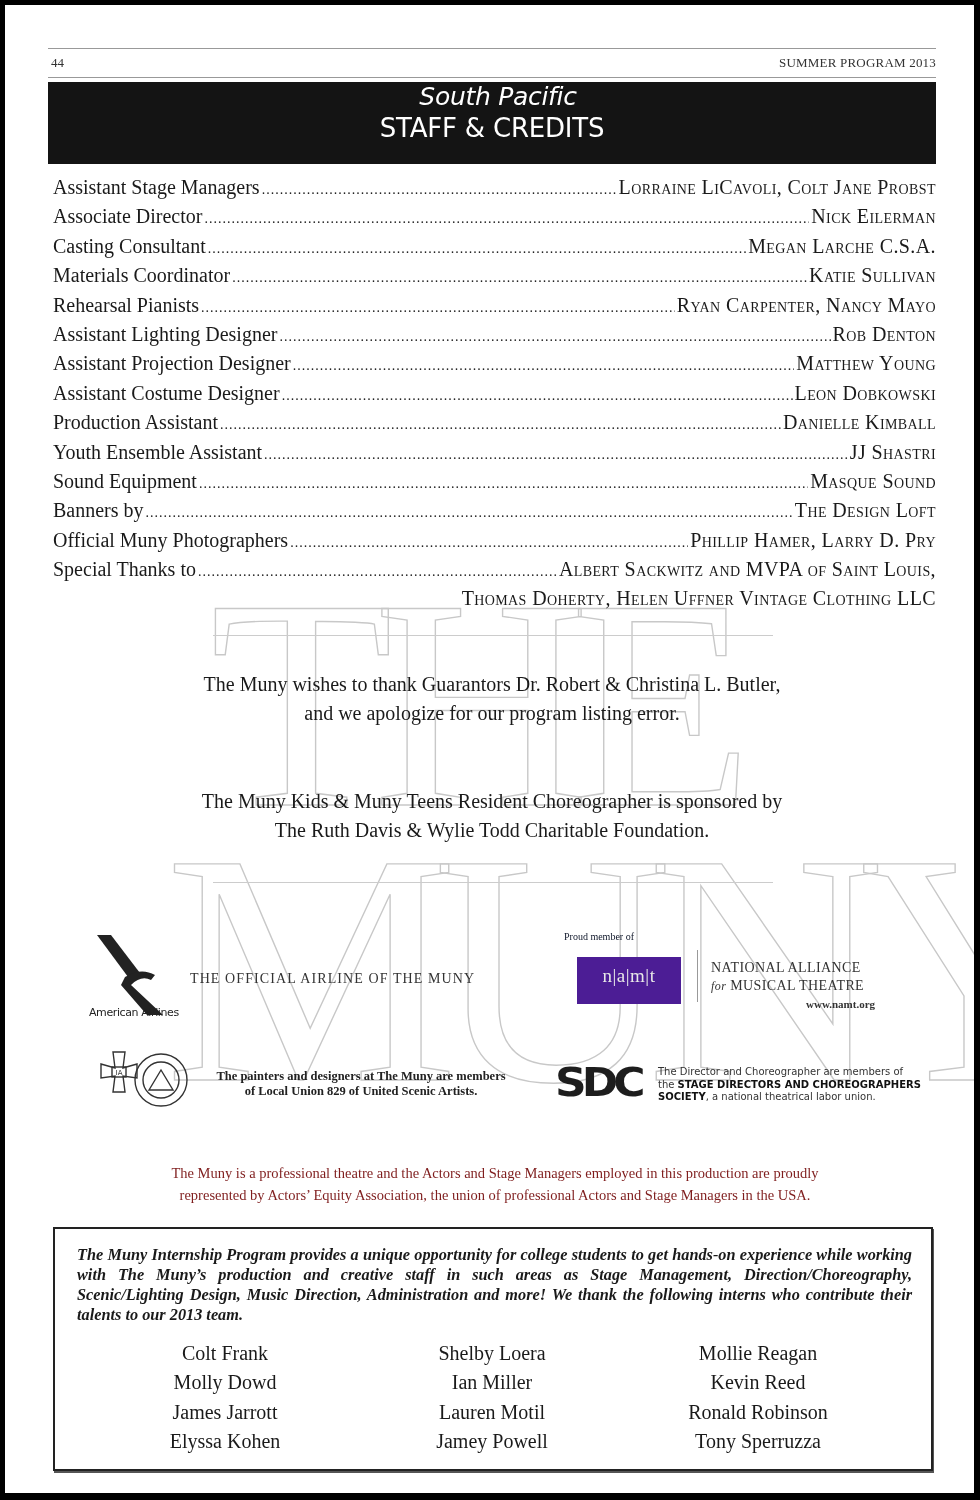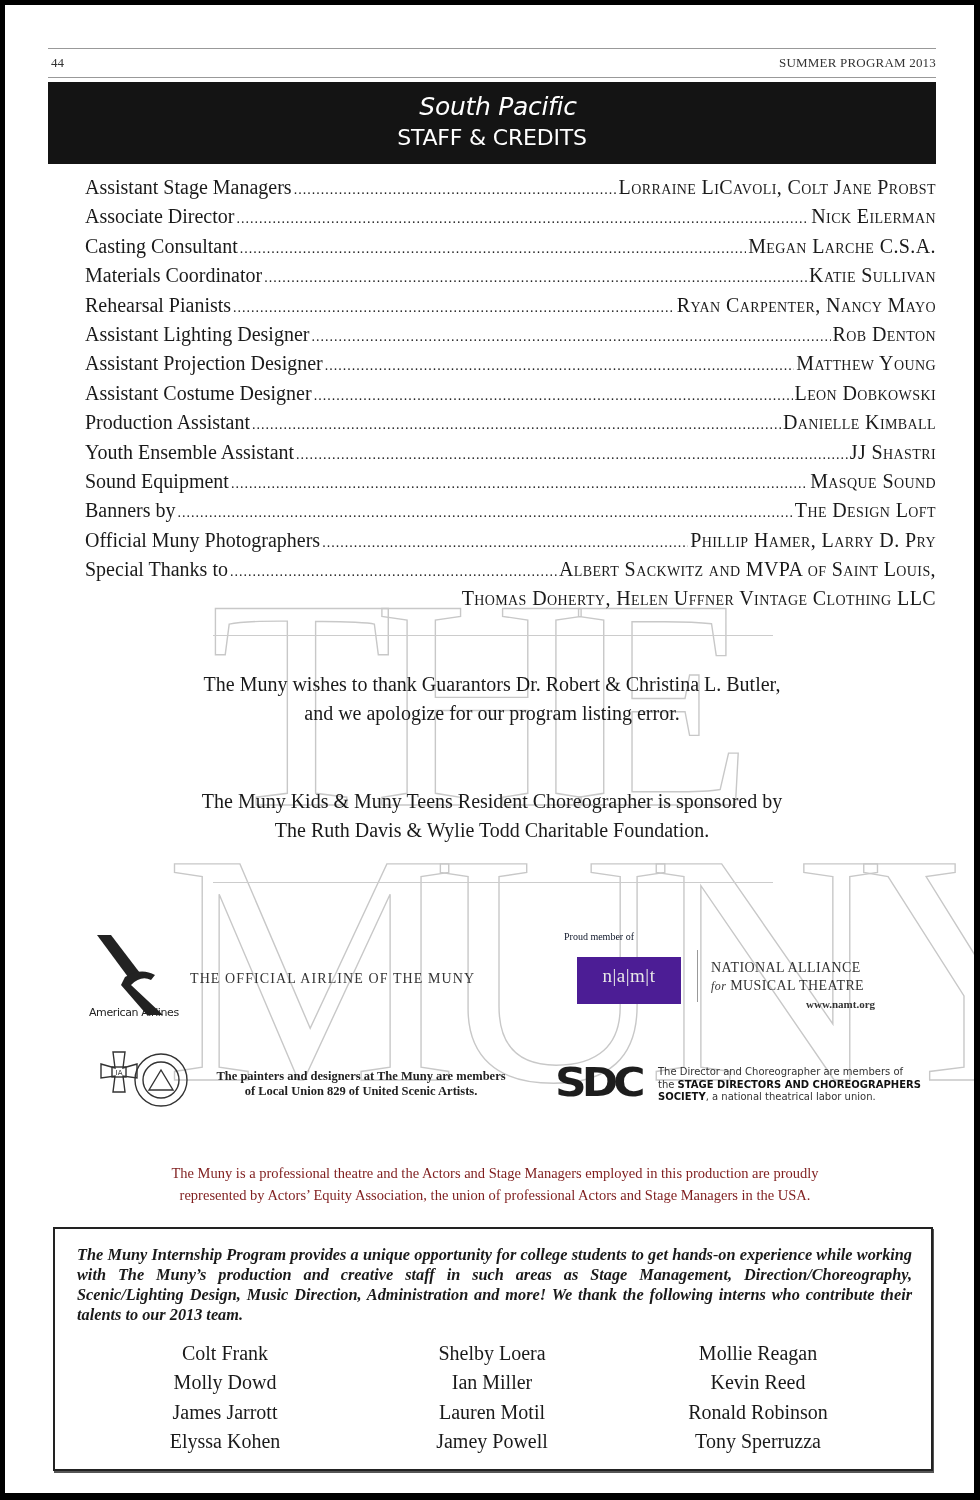--- a/index.html
+++ b/index.html
@@ -29,30 +29,30 @@
   .running-head .num { position: absolute; left: 3px; top: 6px; }
   .running-head .pub { position: absolute; right: 0; top: 6px; letter-spacing: 0.2px; }
 
   .title-bar {
     position: absolute; left: 43px; top: 77px; width: 888px; height: 82px;
     background: #141414;
     color: #fff;
     text-align: center;
     font-family: "DejaVu Sans", sans-serif;
   }
-  .title-bar .show { font-size: 25px; font-style: italic; margin-top: 10px; line-height: 30px; letter-spacing: -0.3px; padding-left: 12px; }
-  .title-bar .heading { font-size: 22px; line-height: 32px; letter-spacing: -0.2px; }
+  .title-bar .show { font-size: 25px; font-style: italic; line-height: 30px; letter-spacing: -0.3px; padding-left: 12px; }
+  .title-bar .heading { font-size: 26px; line-height: 32px; letter-spacing: -0.2px; }
 
   .credits { position: absolute; left: 43px; top: 168px; width: 888px; }
   .credit-row {
     display: flex; align-items: baseline;
     height: 29.4px; font-size: 20px; line-height: 29px;
     white-space: nowrap;
   }
-  .credit-row .role { flex: 0 0 auto; padding-left: 5px; margin-left: 32px; }
+  .credit-row .role { flex: 0 0 auto; padding-left: 5px; }
   .credit-row .leader {
     flex: 1 1 auto; overflow: hidden; margin: 0 2px;
     color: #222; font-size: 14px; letter-spacing: 1px;
   }
   .credit-row .leader::after {
     content: "................................................................................................................................................................................................................................................";
   }
   .credit-row .name {
     flex: 0 0 auto; font-variant: small-caps; font-size: 20px; letter-spacing: 0.4px;
   }

